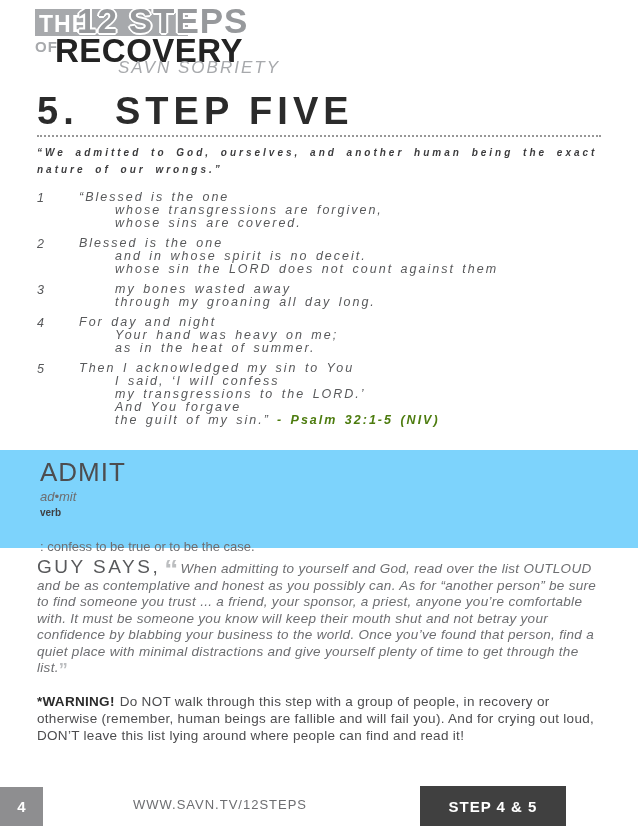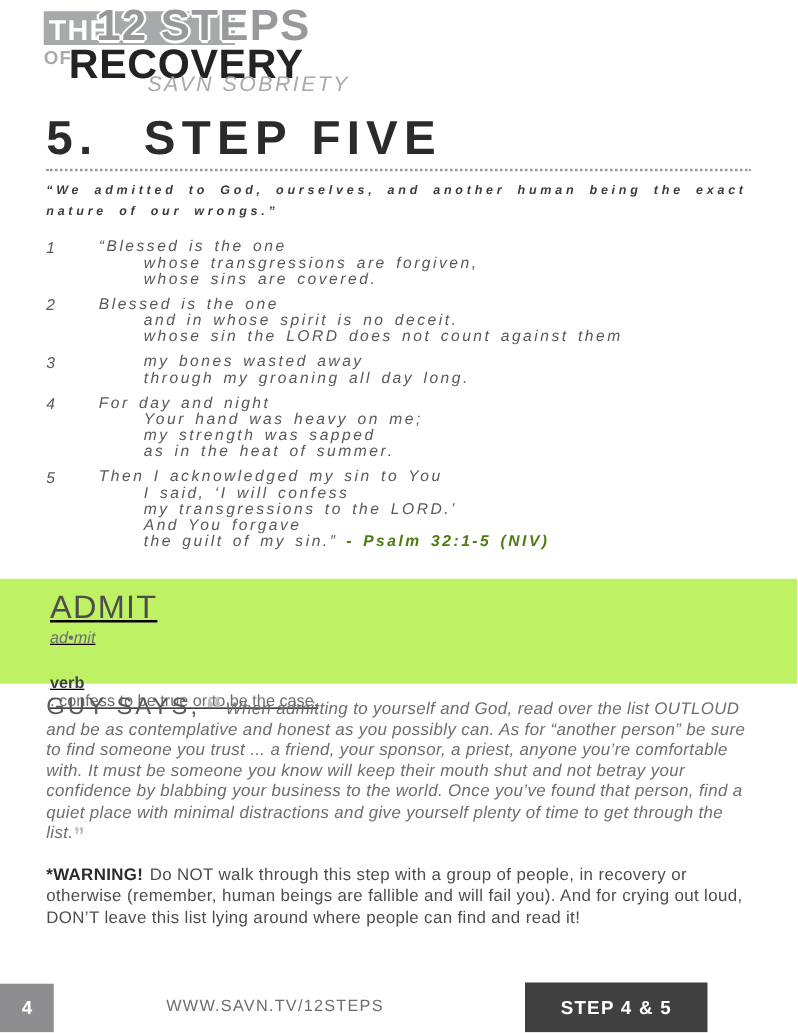--- a/index.html
+++ b/index.html
@@ -76,27 +76,27 @@
   .vline {
     display: block;
     color: #58595b; font-style: italic; font-size: 12.5px; line-height: 13px;
     letter-spacing: 2px; word-spacing: 2px; white-space: nowrap;
   }
   .vline.indent { padding-left: 36px; }
   .ref { color: #4d7c0f; margin-left: 7px; font-weight: bold; }
 
   
   .def-panel {
-    margin-top: 23px; width: 638px; height: 84px;
-    background: #bef264; padding: 7px 0 0 40px; text-decoration: underline;
+    margin-top: 23px; width: 638px; height: 98px;
+    background: #7dd3fc; padding: 7px 0 0 40px;
   }
   .def-word { color: #4d4d4f; font-weight: 300; font-size: 26px; letter-spacing: 1px; }
   .def-pron { color: #6d6e71; font-style: italic; font-size: 13px; margin-top: 1px; }
-  .def-pos  { color: #3f3f41; font-weight: bold; font-size: 13px; margin-top: 21px; }
-  .def-meaning { color: #6d6e71; font-size: 13px; margin-top: 0; }
+  .def-pos  { color: #3f3f41; font-weight: bold; font-size: 10px; margin-top: 3px; }
+  .def-meaning { color: #6d6e71; font-size: 13px; margin-top: 21px; }
 
   
   .guy-says {
     margin-top: 11px;
     color: #6d6e71; font-style: italic; font-size: 13.5px; line-height: 16.5px;
     letter-spacing: 0.3px;
   }
   .guy-label {
     color: #58595b; font-style: normal; font-size: 19px; letter-spacing: 2.5px;
     font-weight: 400; margin-right: 4px;
@@ -190,21 +190,20 @@
           <span class="vline indent">my bones wasted away</span>
           <span class="vline indent">through my groaning all day long.</span>
         </div>
       </div>
 
       <div class="verse">
         <span class="verse-num">4</span>
         <div class="verse-body">
           <span class="vline">For day and night</span>
           <span class="vline indent">Your hand was heavy on me;</span>
-          <span class="vline indent">my strength was sapped</span>
           <span class="vline indent">as in the heat of summer.</span>
         </div>
       </div>
 
       <div class="verse">
         <span class="verse-num">5</span>
         <div class="verse-body">
           <span class="vline">Then I acknowledged my sin to You</span>
           <span class="vline indent">I said, ‘I will confess</span>
           <span class="vline indent">my transgressions to the LORD.’</span>

